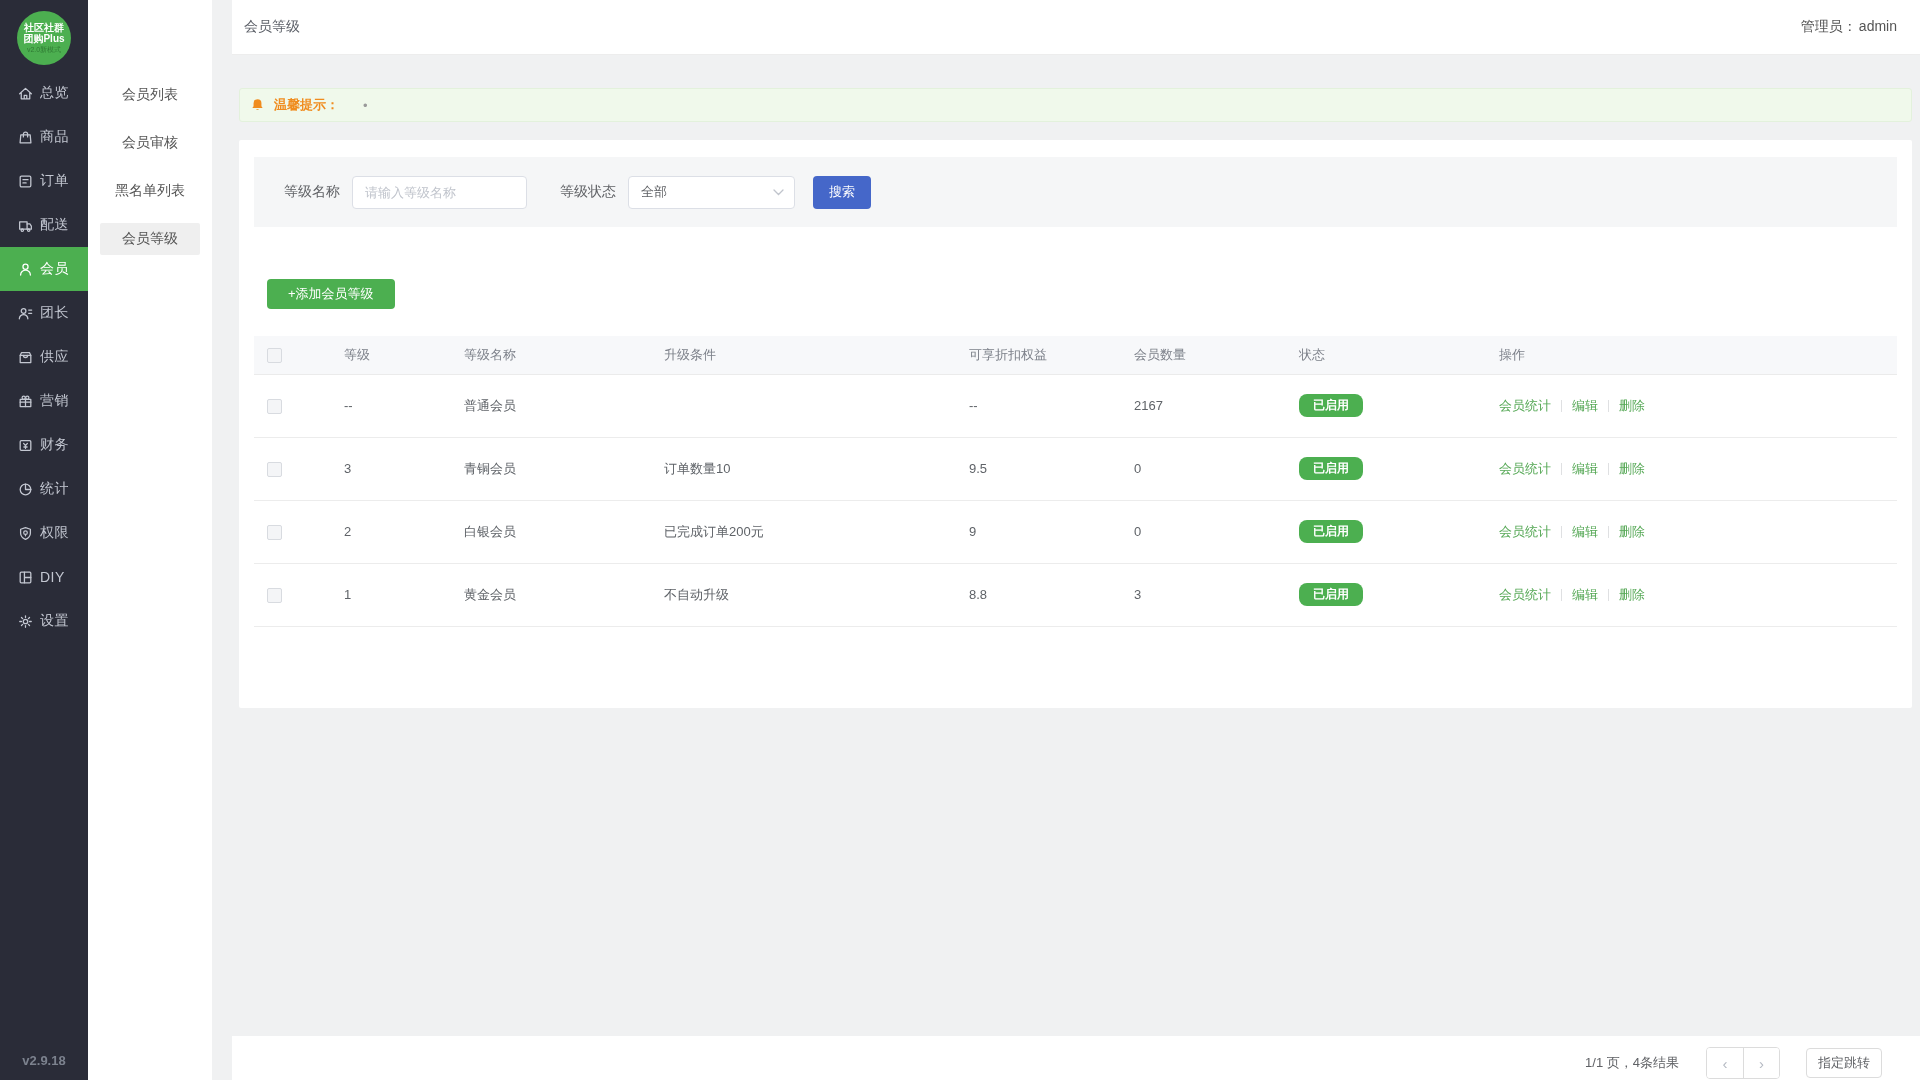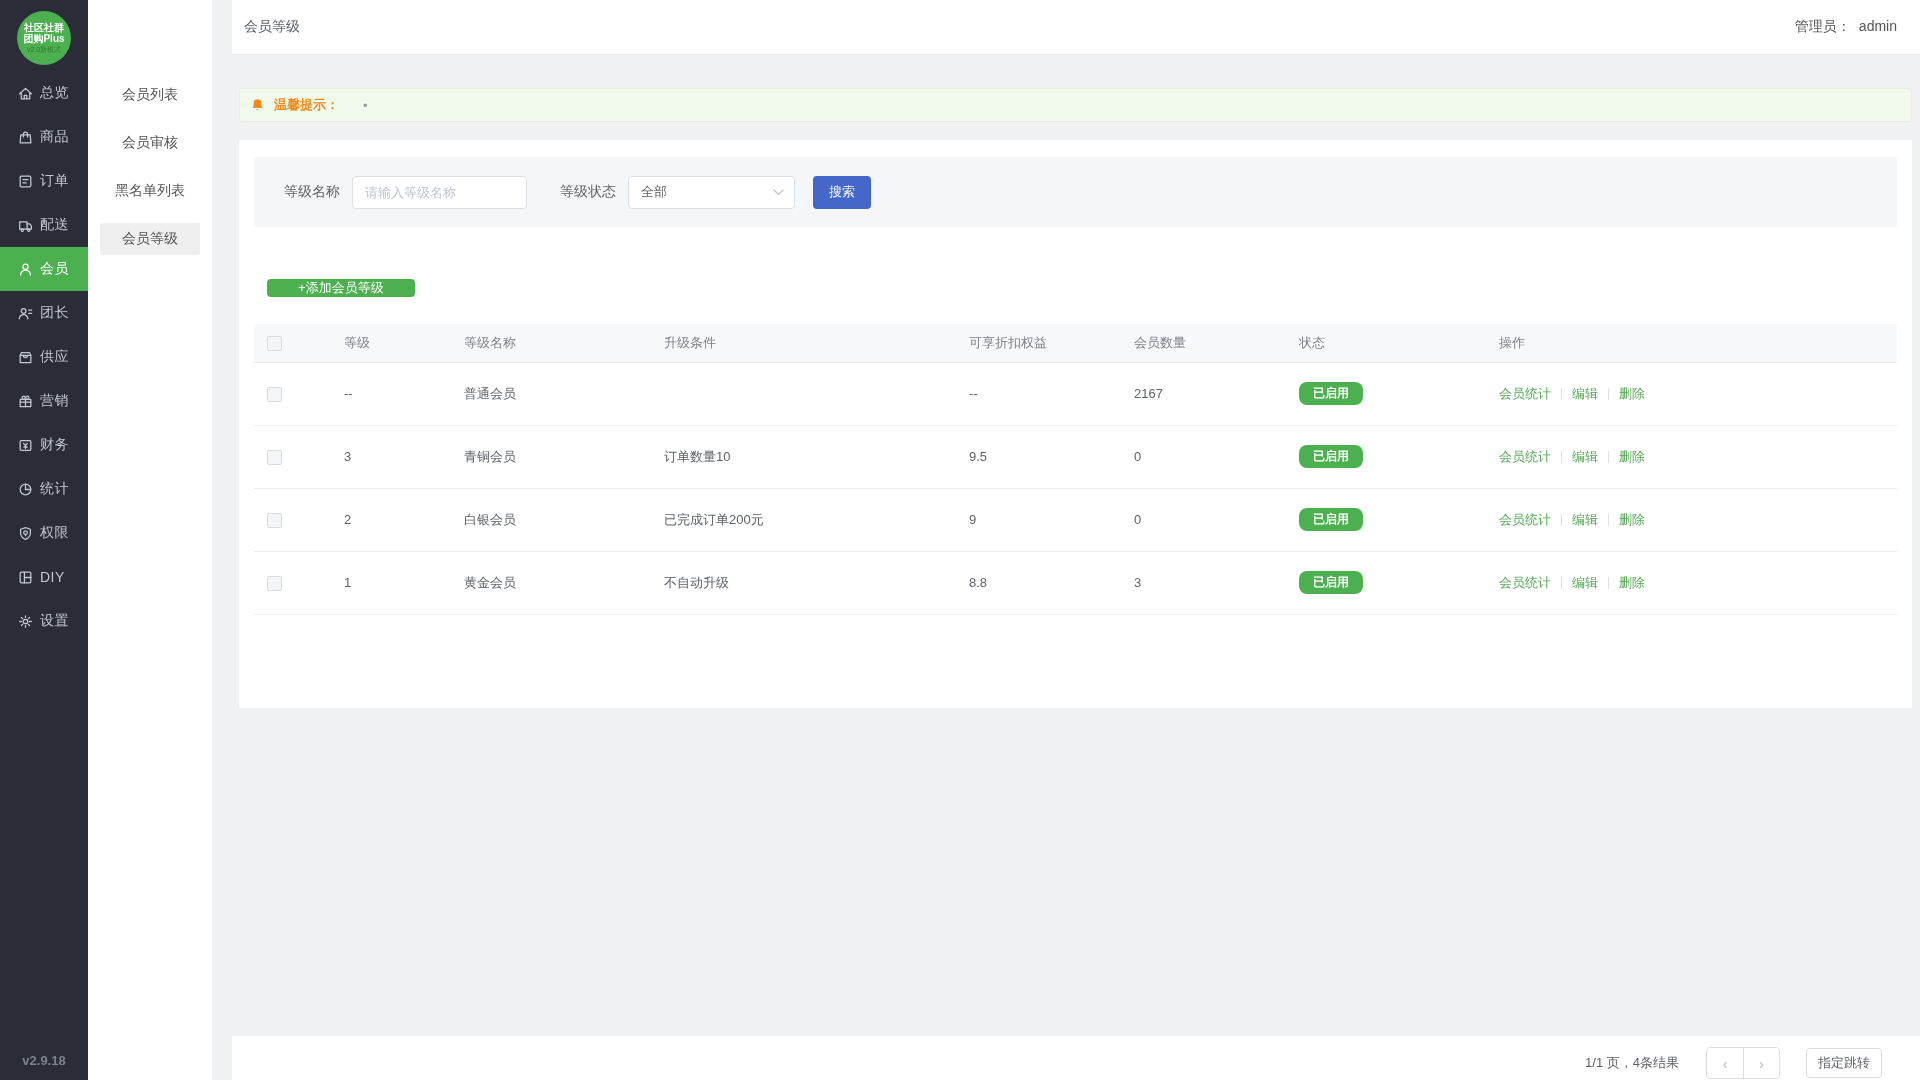--- a/index.html
+++ b/index.html
@@ -26,21 +26,21 @@
   .sub-item.active { background:#efefef; }
 
   
   .gutter { position:absolute; left:212px; top:0; width:20px; height:1080px; background:#f0f1f2; }
 
   
   .main { position:absolute; left:232px; top:0; right:0; bottom:0; }
   .topbar { height:55px; background:#fff; border-bottom:1px solid #ededed; display:flex; align-items:center; justify-content:space-between; padding:0 23px 0 12px; }
   .topbar .title { color:#5a5e66; font-size:14px; }
   .topbar .admin { color:#555; font-size:14px; }
-  .topbar .admin .name { margin-left:8px; }
+  .topbar .admin .name { margin-left:2px; }
 
   .alert { margin:33px 8px 0 7px; height:34px; background:#f0f9eb; border:1px solid #e3f1dc; border-radius:3px;
            display:flex; align-items:center; padding:0 10px; font-size:13px; color:#666; }
   .alert .bell { width:15px; height:16px; margin-right:9px; flex:0 0 15px; }
   .alert .atitle { color:#f08c1e; font-weight:bold; margin-right:24px; }
   .alert .bullet { color:#9a9a9a; margin-right:13px; }
 
   .card { margin:18px 8px 0 7px; height:568px; background:#ffffff; border-radius:2px; padding-top:17px; }
 
   .search-panel { margin:0 15px; height:70px; background:#f5f6f7; display:flex; align-items:center; padding-left:30px; }
@@ -48,22 +48,22 @@
   .f-input { width:175px; height:33px; background:#fff; border:1px solid #dcdfe6; border-radius:4px; padding:0 12px;
              font-size:13px; color:#ef4444; font-family:inherit; outline:none; }
   .f-input::placeholder { color:#c0c4cc; }
   .f-sep { width:33px; }
   .f-select { width:167px; height:33px; background:#fff; border:1px solid #dcdfe6; border-radius:4px;
               display:flex; align-items:center; justify-content:space-between; padding:0 10px 0 12px; cursor:pointer; }
   .f-select .val { font-size:13px; color:#606266; }
   .btn-search { margin-left:18px; width:58px; height:33px; background:#4567c9; border:none; border-radius:4px;
                 color:#fff; font-size:13px; cursor:pointer; font-family:inherit; }
 
-  .btn-add { margin:52px 0 0 28px; height:18px; padding:0 31px; background:#4caf50; border:none; border-radius:4px;
-             color:#fff; font-size:13px; cursor:pointer; font-family:Liberation Mono, monospace; }
+  .btn-add { margin:52px 0 0 28px; height:30px; padding:0 21px; background:#4caf50; border:none; border-radius:4px;
+             color:#fff; font-size:13px; cursor:pointer; font-family:Liberation Sans, sans-serif; }
 
   table.grid { margin:27px 15px 0 15px; width:calc(100% - 30px); border-collapse:collapse; table-layout:fixed; font-size:13px; }
   .grid th { height:38px; background:#f7f8fa; color:#7d818a; font-weight:normal; text-align:left; padding-left:14px; border-bottom:1px solid #ebebeb; }
   .grid td { height:63px; color:#5f6368; text-align:left; padding-left:14px; border-bottom:1px solid #ececec; }
   .cb { display:inline-block; width:15px; height:15px; background:#f4f5f7; border:1px solid #d8dbe0; border-radius:2px; vertical-align:middle; cursor:pointer; }
   .badge { display:inline-block; background:#4caf50; color:#fff; font-size:12px; font-weight:bold; padding:4px 14px; border-radius:8px; line-height:1.2; }
   .op a { color:#55a855; text-decoration:none; cursor:pointer; }
   .op .sep { display:inline-block; width:1px; height:12px; background:#dfe0e2; margin:0 10px; vertical-align:middle; }
 
   .footer { position:absolute; top:1036px; left:0; right:0; height:54px; background:#fff;

